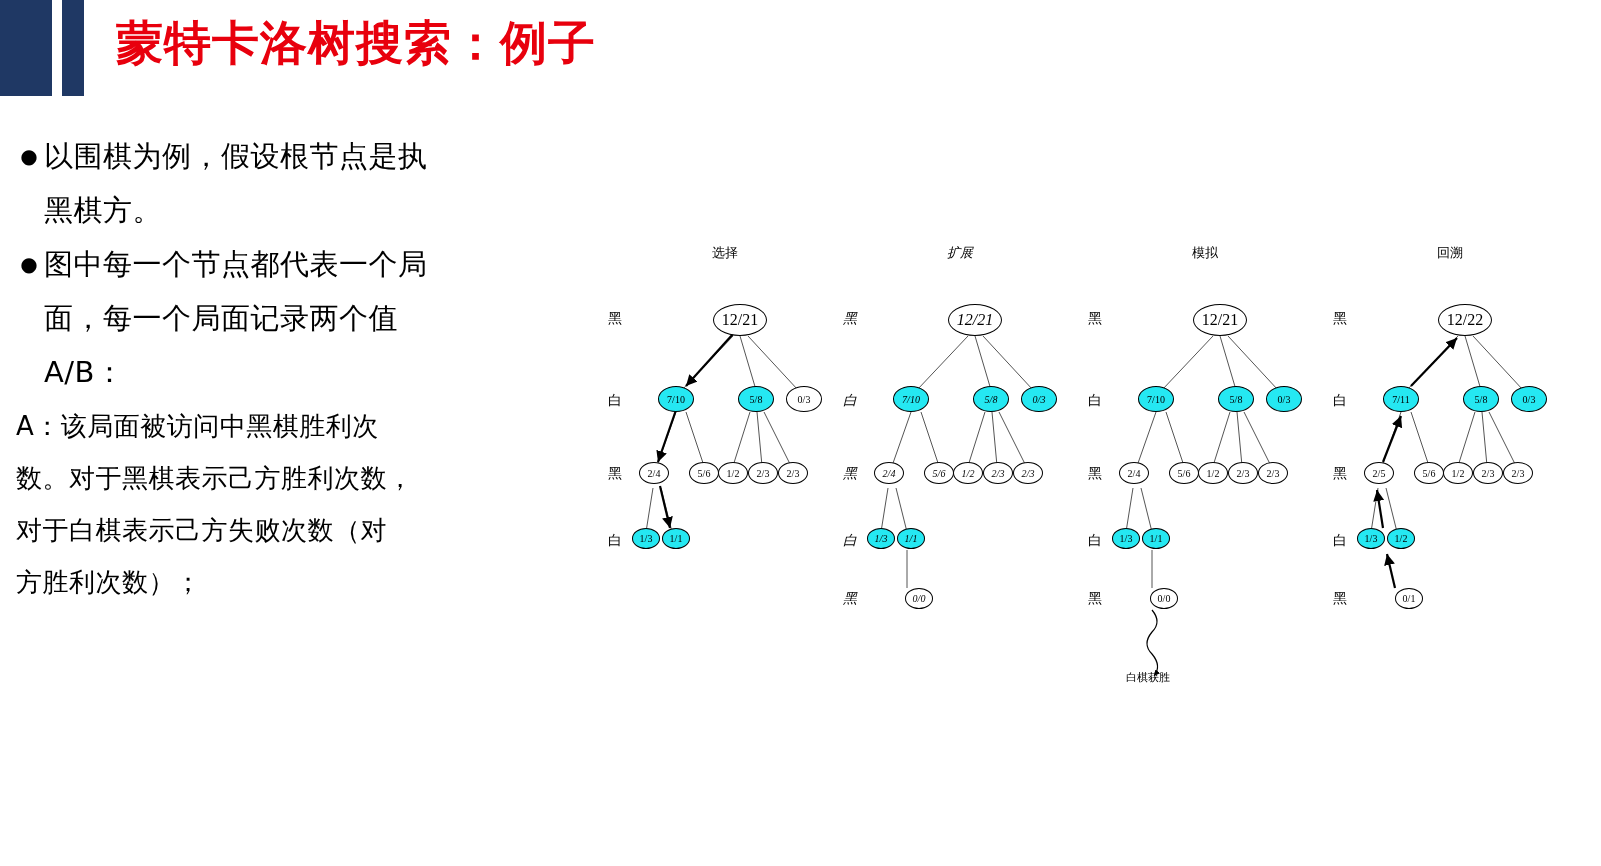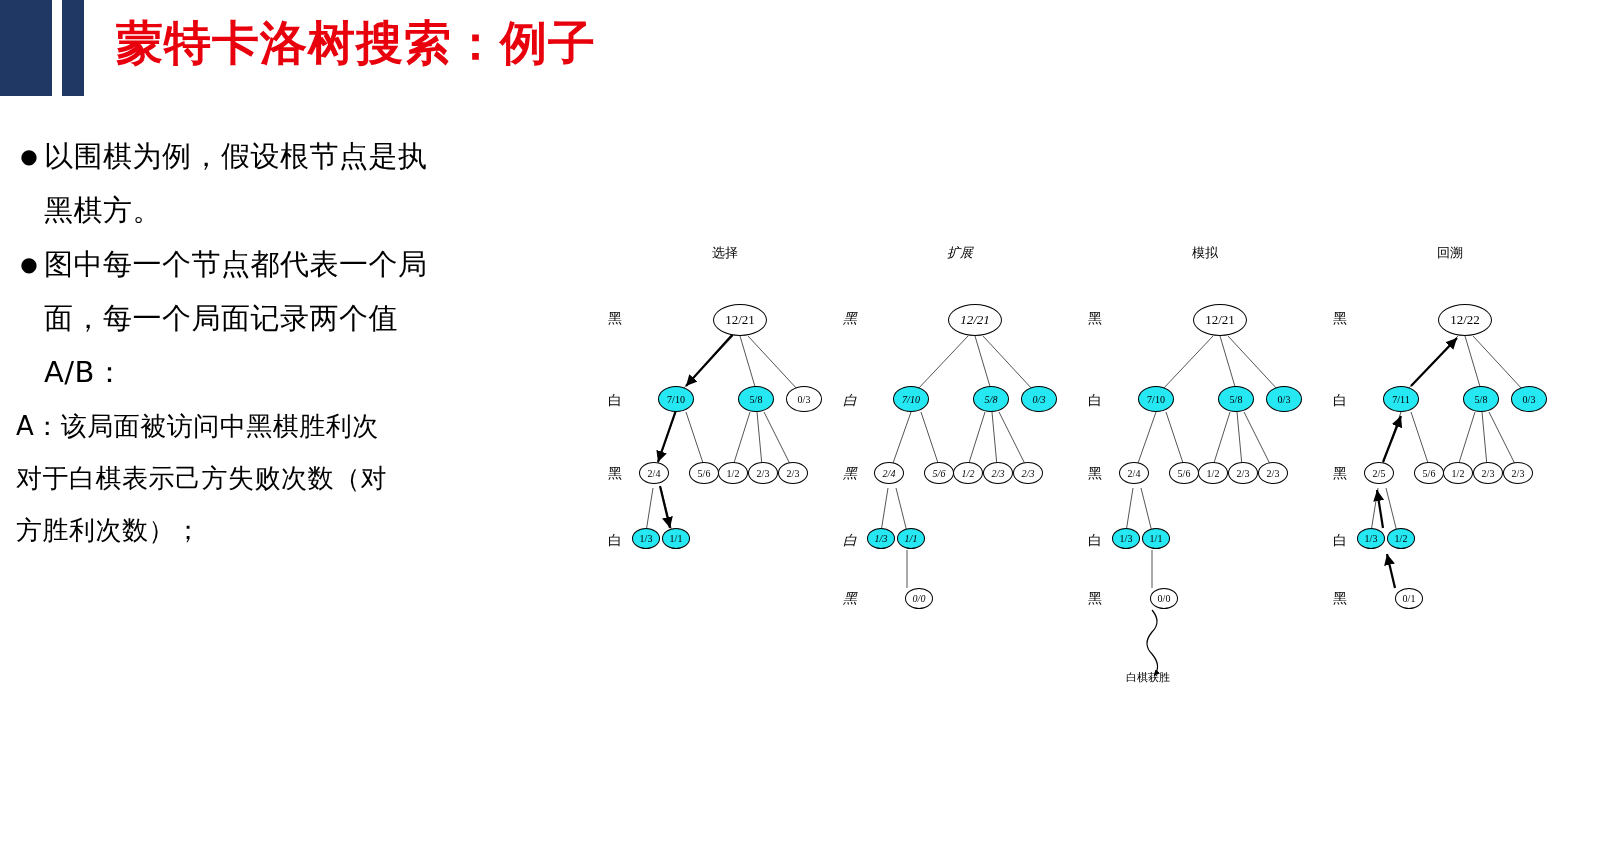--- a/index.html
+++ b/index.html
@@ -115,21 +115,21 @@
     font-family: "Liberation Serif", serif;
     font-size: 10px;
     display: flex;
     align-items: center;
     justify-content: center;
     color: #000;
     box-sizing: border-box;
     z-index: 3;
   }
   .node.cyan { background: #25e8f2; }
-  .node.root { width: 54px; height: 32px; font-size: 13px; }
+  .node.root { width: 54px; height: 32px; font-size: 16px; }
   .node.l1 { width: 36px; height: 26px; }
   .node.l2 { width: 30px; height: 22px; }
   .node.l3 { width: 28px; height: 21px; }
   .node.l4 { width: 28px; height: 21px; margin-left: 12px; }
   svg.edges {
     position: absolute;
     left: 0;
     top: 0;
     width: 250px;
     height: 470px;
@@ -165,20 +165,21 @@
   </div>
   <div class="bullet-row">
     <div class="bullet-dot"></div>
     <div class="bullet-text">面，每一个局面记录两个值</div>
   </div>
   <div class="bullet-row">
     <div class="bullet-dot"></div>
     <div class="bullet-text">A/B：</div>
   </div>
   <div class="plain-line">A：该局面被访问中黑棋胜利次</div>
+  <div class="plain-line">数。对于黑棋表示己方胜利次数，</div>
   <div class="plain-line">对于白棋表示己方失败次数（对</div>
   <div class="plain-line">方胜利次数）；</div>
 </div>
 
 <div class="diagram-area">
 
   <div class="panel" style="left:0px;">
     <div class="panel-title">选择</div>
     <div class="row-label" style="top:70px;">黑</div>
     <div class="row-label" style="top:152px;">白</div>

